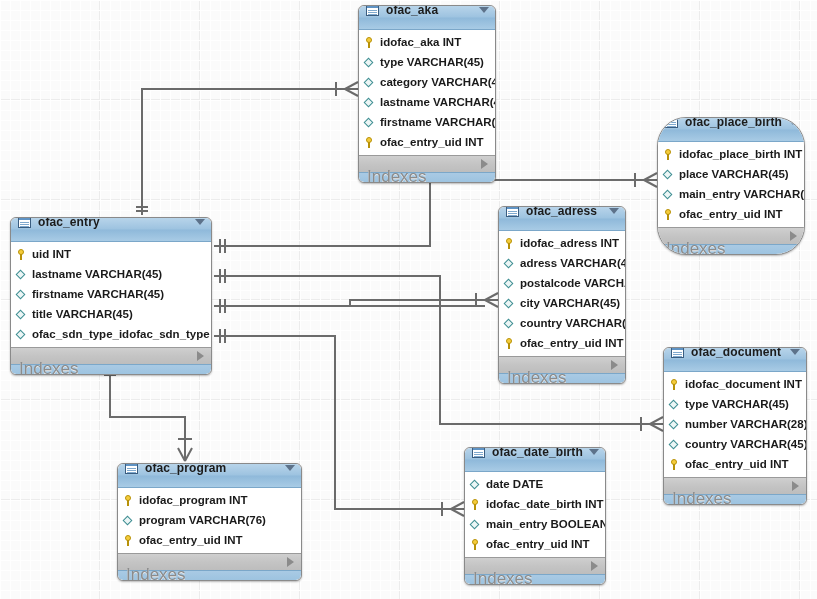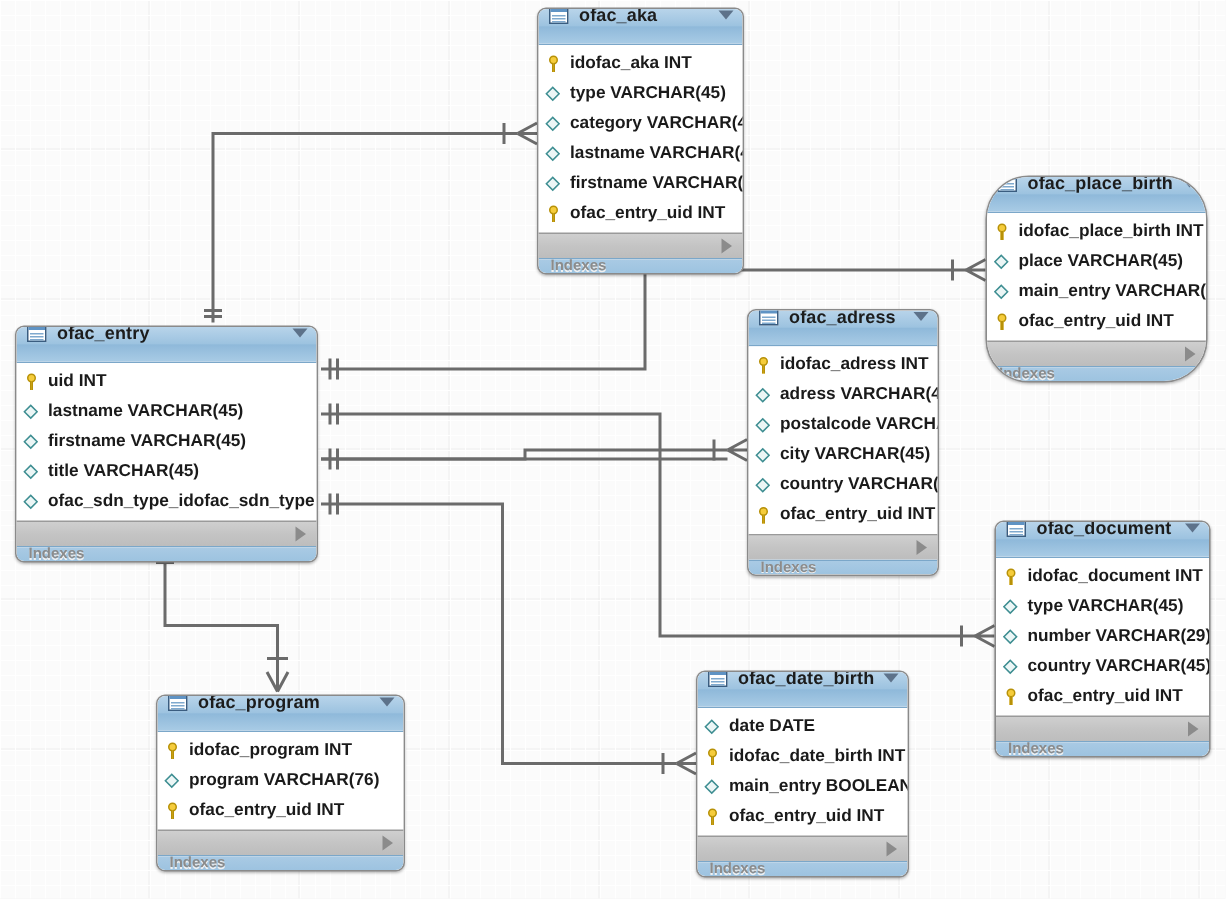--- a/index.html
+++ b/index.html
@@ -172,22 +172,22 @@
     display: flex;
     align-items: center;
     height: 17px;
     padding: 0 7px 0 8px;
     background: linear-gradient(to bottom, #cfcfcf 0%, #c4c4c4 50%, #bdbdbd 100%);
     border-top: 1px solid #9a9a9a;
     box-sizing: border-box;
   }
   .tbl-footer-label {
     flex: 1 1 auto;
-    font-size: 10px;
-    font-weight: bold;
+    font-size: 17px;
+    font-weight: normal;
     color: #8b8b8b;
     text-shadow: 0 1px 0 #f0f0f0;
     margin-top: 26px;
   }
   .tbl-footer-caret {
     flex: 0 0 auto;
     width: 0; height: 0;
     border-top: 5px solid transparent;
     border-bottom: 5px solid transparent;
     border-left: 7px solid #8b8b8b;
@@ -407,21 +407,21 @@
           <div class="col">
             <span class="col-ico ico-key"></span>
             <span class="col-name">idofac_document INT</span>
           </div>
           <div class="col">
             <span class="col-ico ico-diamond"></span>
             <span class="col-name">type VARCHAR(45)</span>
           </div>
           <div class="col">
             <span class="col-ico ico-diamond"></span>
-            <span class="col-name">number VARCHAR(29)</span>
+            <span class="col-name">number VARCHAR(28)</span>
           </div>
           <div class="col">
             <span class="col-ico ico-diamond"></span>
             <span class="col-name">country VARCHAR(45)</span>
           </div>
           <div class="col">
             <span class="col-ico ico-key"></span>
             <span class="col-name">ofac_entry_uid INT</span>
           </div>
         </div>
@@ -454,21 +454,21 @@
             <span class="col-ico ico-key"></span>
             <span class="col-name">ofac_entry_uid INT</span>
           </div>
         </div>
         <div class="tbl-footer">
           <span class="tbl-footer-label">Indexes</span>
           <span class="tbl-footer-caret"></span>
         </div>
         <div class="tbl-bottombar"></div>
       </div>
-      <div class="tbl" style="left: 104px; top: 463px; width: 166px;">
+      <div class="tbl" style="left: 117px; top: 463px; width: 185px;">
         <div class="tbl-header">
           <span class="tbl-icon"></span>
           <span class="tbl-title">ofac_program</span>
           <span class="tbl-caret"></span>
         </div>
         <div class="tbl-body">
           <div class="col">
             <span class="col-ico ico-key"></span>
             <span class="col-name">idofac_program INT</span>
           </div>

